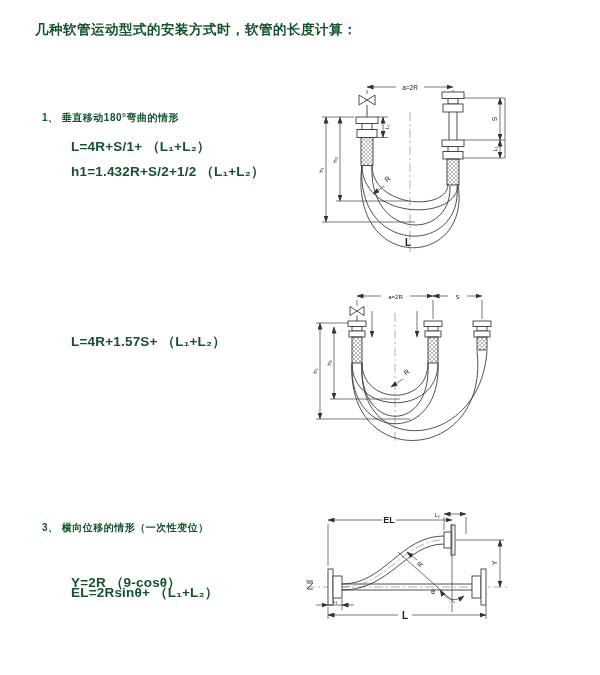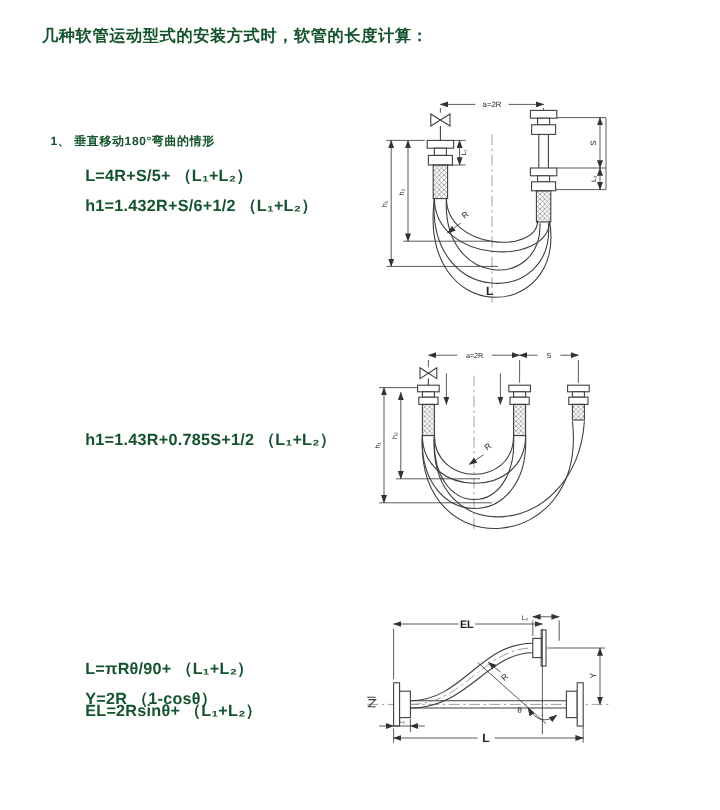--- a/index.html
+++ b/index.html
@@ -17,27 +17,27 @@
   .braid{stroke:#3c3c3c;fill:url(#braid);stroke-width:.9;}
 </style>
 </head>
 <body>
 
 <div class="page">
 
   <div class="title">几种软管运动型式的安装方式时，软管的长度计算：</div>
 
   <div class="heading" style="top:111px">1、 垂直移动180°弯曲的情形</div>
-  <div class="formula" style="top:138px">L=4R+S/5+ （L₁+L₂）</div>
-  <div class="formula" style="top:163px">h1=1.432R+S/6+1/2 （L₁+L₂）</div>
-
-  <div class="formula" style="top:358px">h1=1.43R+0.785S+1/2 （L₁+L₂）</div>
-
-  <div class="formula" style="top:549px">L=πRθ/90+ （L₁+L₂）</div>
-  <div class="formula" style="top:574px">Y=2R （1-cosθ）</div>
+  <div class="formula" style="top:138px">L=4R+S/1+ （L₁+L₂）</div>
+  <div class="formula" style="top:163px">h1=1.432R+S/2+1/2 （L₁+L₂）</div>
+
+  <div class="formula" style="top:333px">L=4R+1.57S+ （L₁+L₂）</div>
+
+  <div class="heading" style="top:521px">3、 横向位移的情形（一次性变位）</div>
+  <div class="formula" style="top:574px">Y=2R （9-cosθ）</div>
   <div class="formula" style="top:584px">EL=2Rsinθ+ （L₁+L₂）</div>
 
   <svg class="diag" style="left:310px;top:70px" width="290" height="190" viewBox="0 0 290 190">
     <defs>
       <pattern id="braid" width="4" height="4" patternUnits="userSpaceOnUse">
         <path d="M0,0 L4,4 M4,0 L0,4" stroke="#8a8a8a" stroke-width="0.6"></path>
       </pattern>
       <marker id="arr" viewBox="0 0 7 5" markerWidth="7" markerHeight="5" refX="6.5" refY="2.5" orient="auto-start-reverse" markerUnits="userSpaceOnUse">
         <path d="M0,0 L7,2.5 L0,5 Z" fill="#333"></path>
       </marker>

